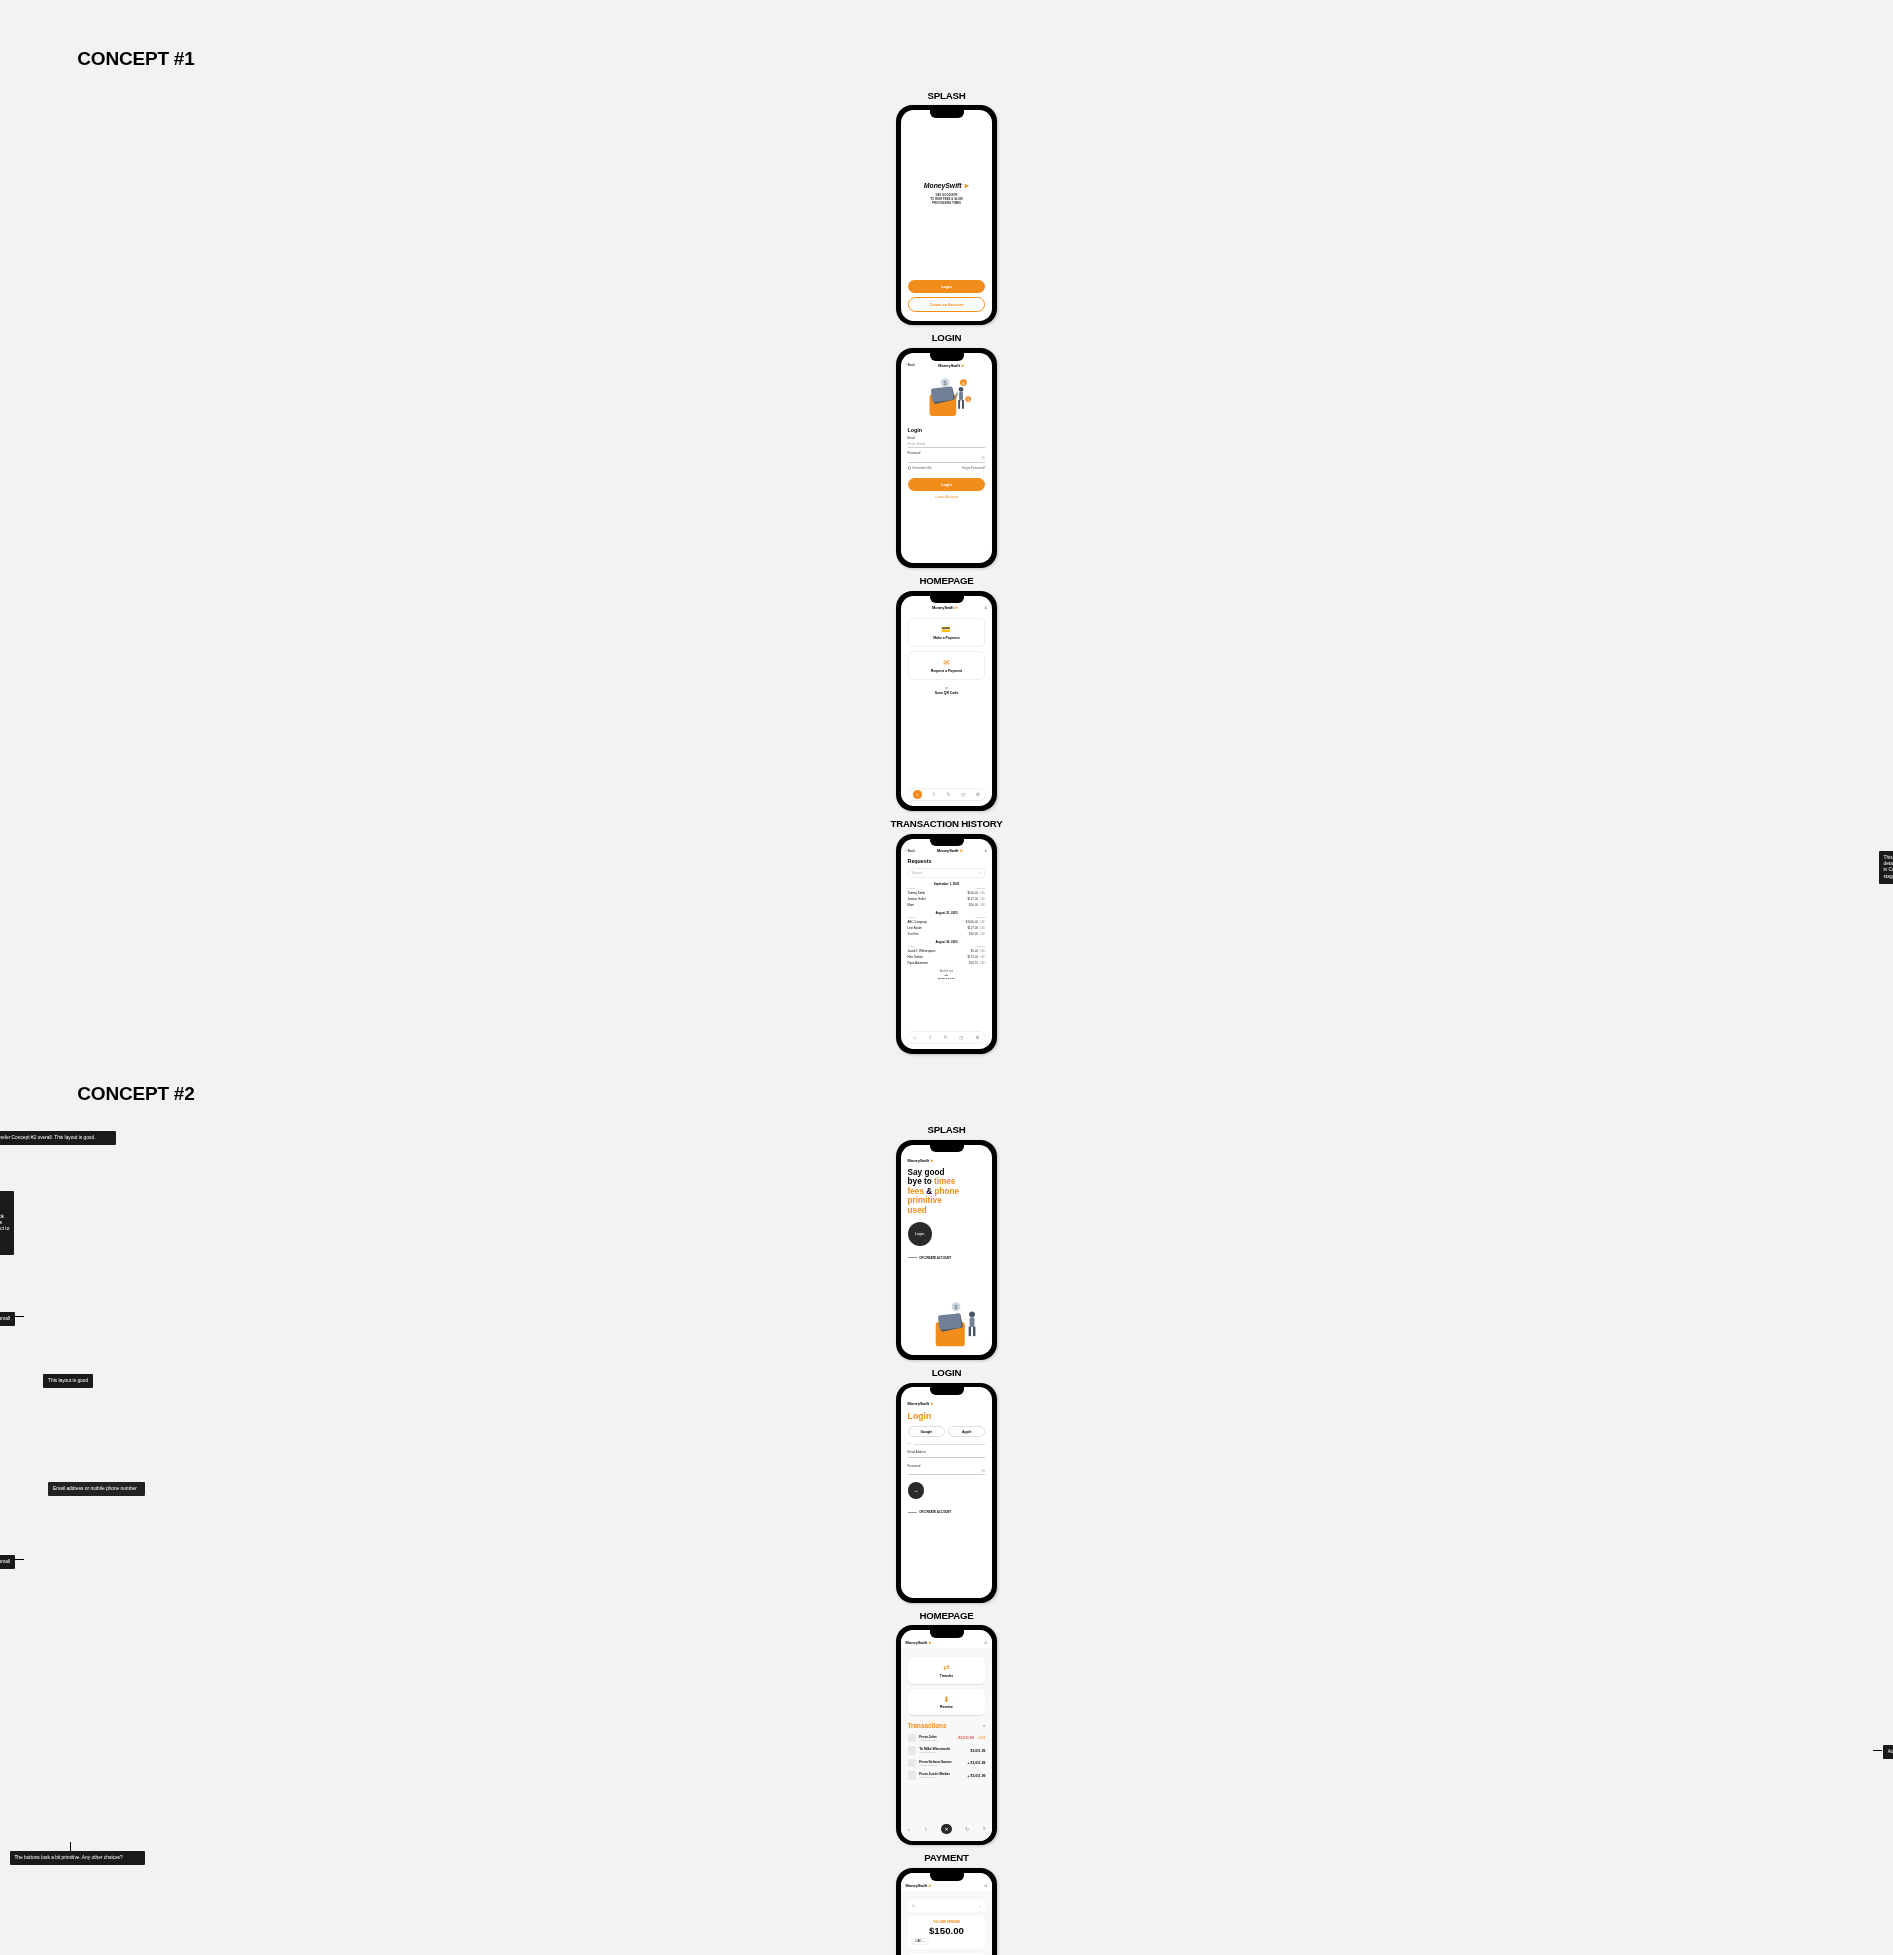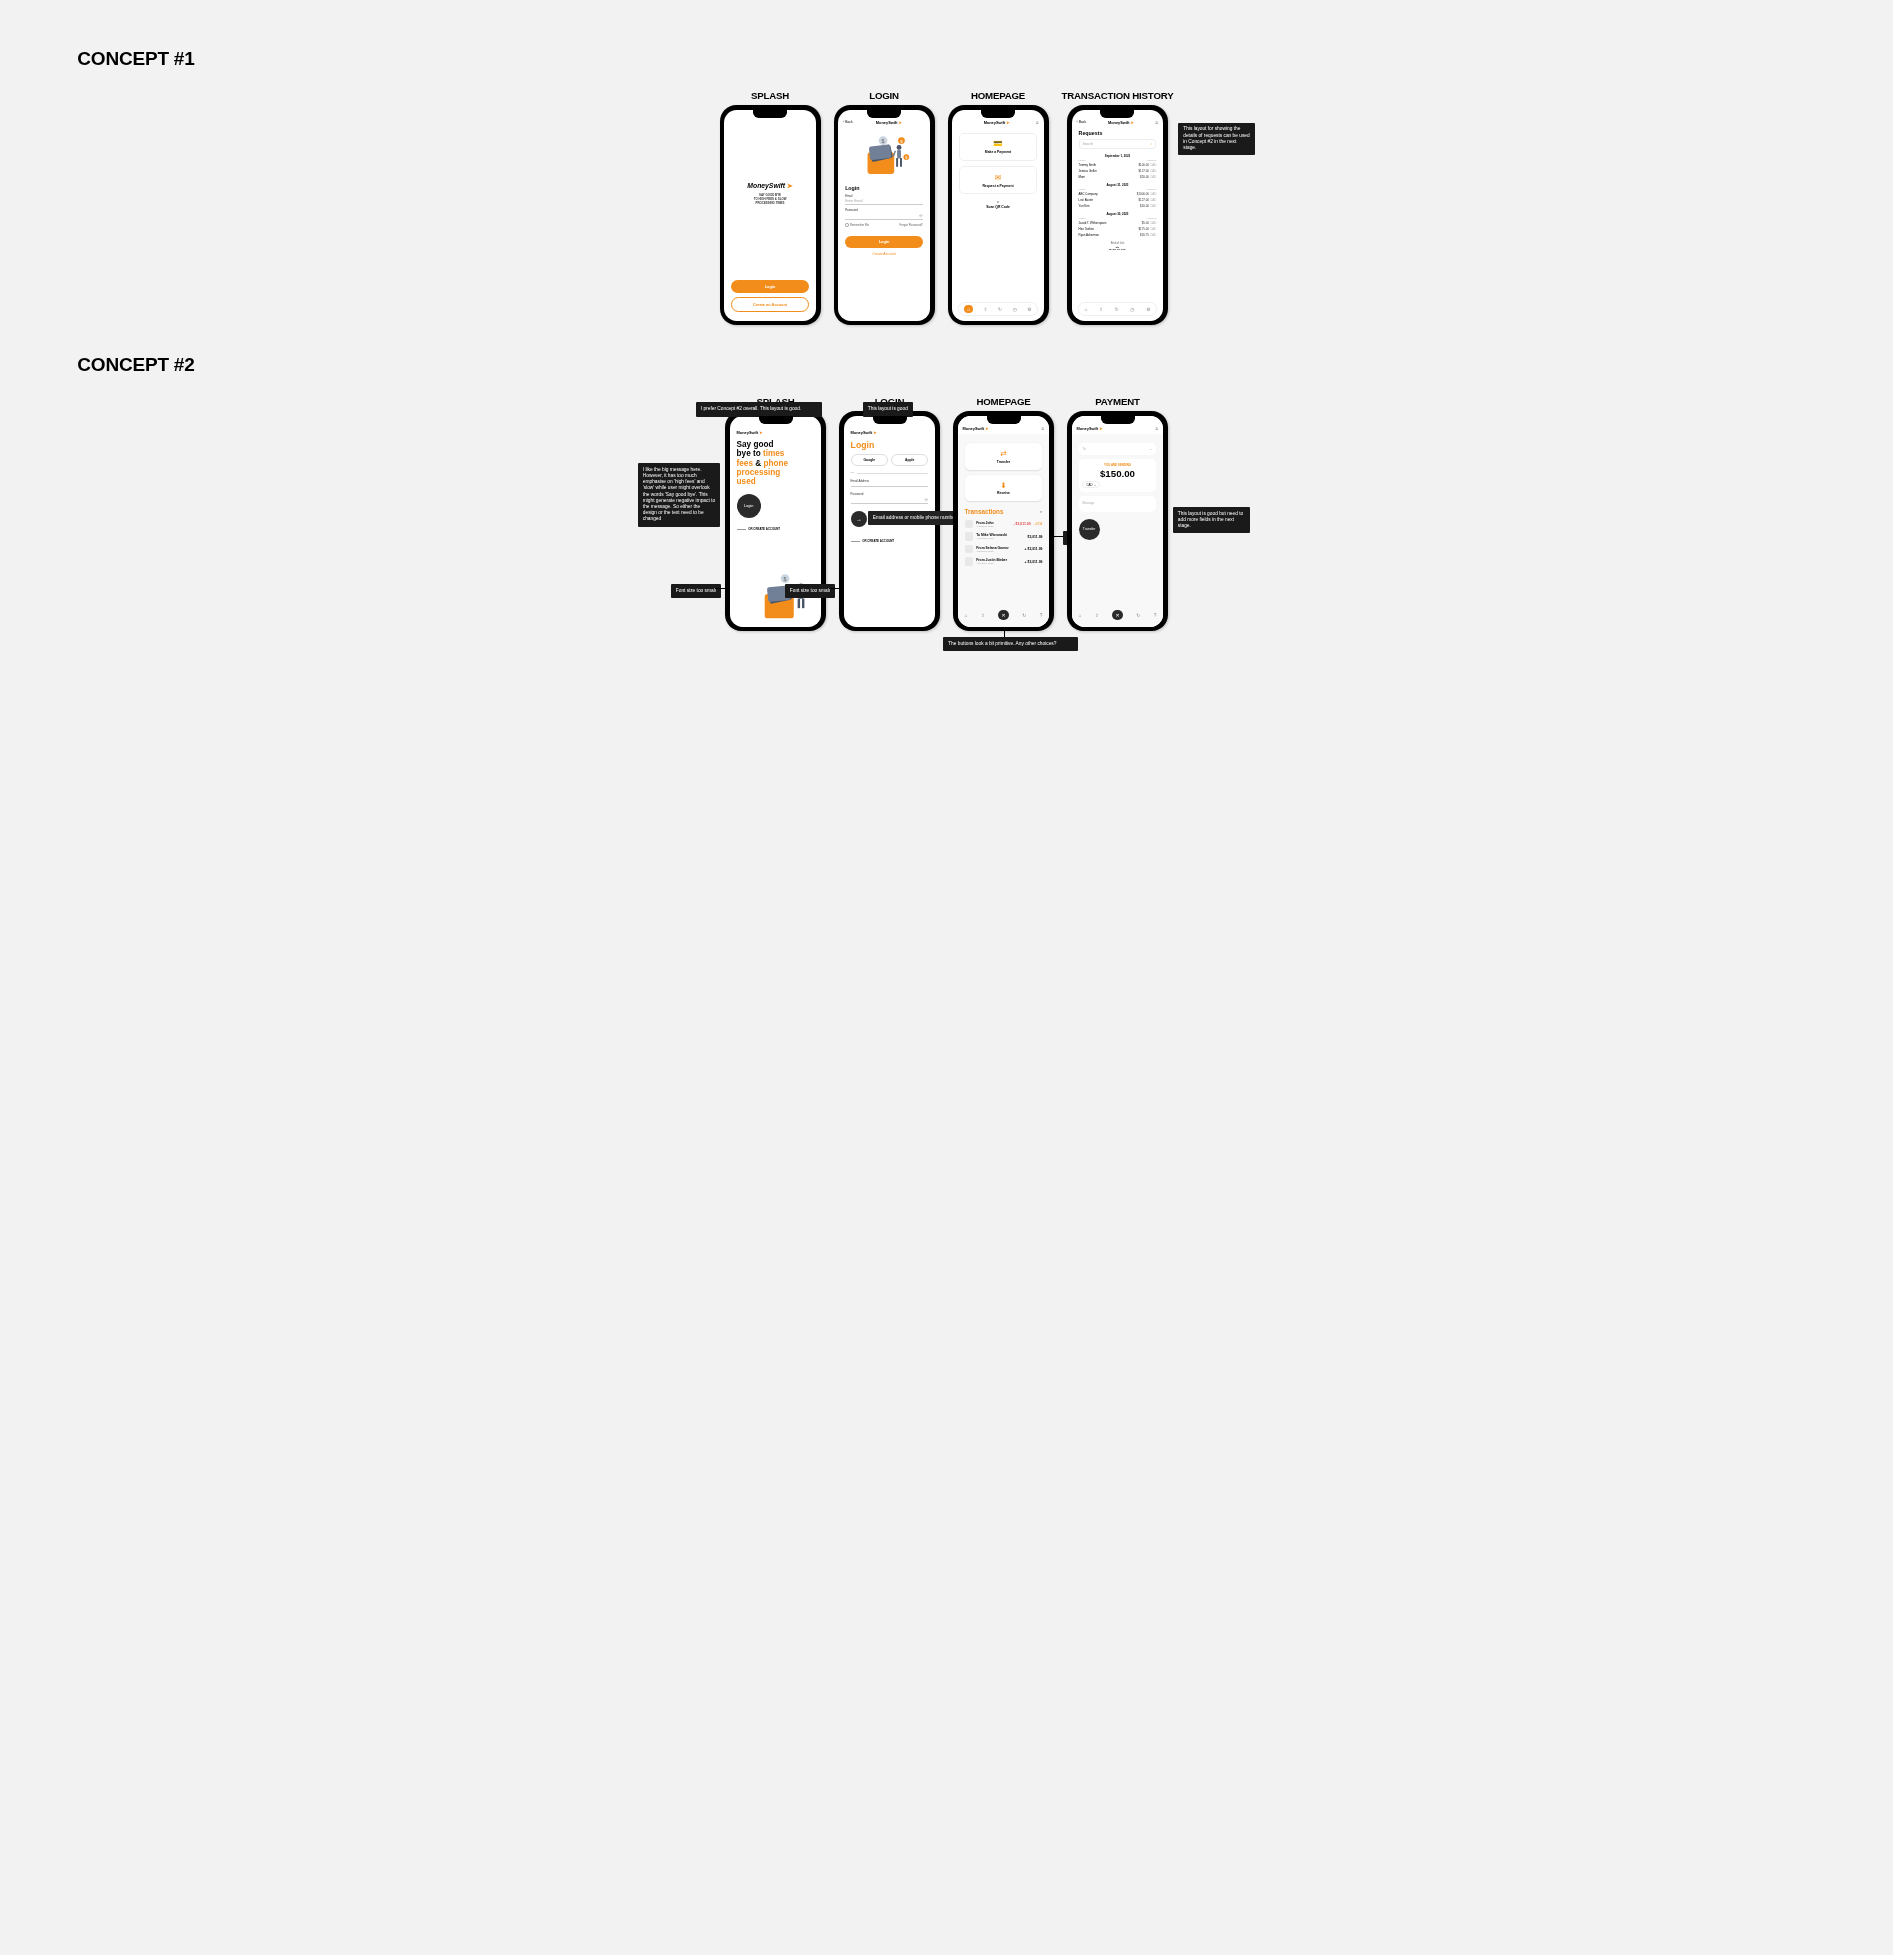--- a/index.html
+++ b/index.html
@@ -1,18 +1,18 @@
 <!DOCTYPE html>
 <html style="font-size:7.7px"><head>
 <meta charset="utf-8">
 <style>
 *{box-sizing:border-box;margin:0;padding:0;font-family:-apple-system,BlinkMacSystemFont,'Segoe UI',Arial,sans-serif;}
 body{background:#f2f2f2;padding:29px 19.3px;}
 .concept-title{font-size:19px;font-weight:900;letter-spacing:-0.2px;margin:19.3px 0 19.3px 58px;}
-.row{display:flex;gap:13px;justify-content:center;margin-bottom:29px;position:relative;}
+.row{display:flex;gap:7px;justify-content:space-between;margin-bottom:29px;position:relative;flex-direction:column;}
 .col{display:flex;flex-direction:column;align-items:center;position:relative;}
 .screen-label{font-size:9.7px;font-weight:900;letter-spacing:-0.2px;margin-bottom:4.8px;}
 .phone{width:101px;height:220px;background:#000;border-radius:16.4px;padding:4.8px;position:relative;box-shadow:1px 1px 2.9px rgba(0,0,0,.2);}
 .notch{position:absolute;top:4.8px;left:50%;transform:translateX(-50%);width:34px;height:7.7px;background:#000;border-radius:0 0 5.8px 5.8px;z-index:5;}
 .screen{width:100%;height:100%;background:#fff;border-radius:12.6px;overflow:hidden;position:relative;display:flex;flex-direction:column;font-size:3.9px;}
 .hdr{display:flex;align-items:center;justify-content:space-between;padding:9.7px 4.8px 2.9px;font-size:3.4px;}
 .brand{font-weight:800;font-size:3.9px;}
 .brand .arrow{color:#f28c1a;}
 .back{font-size:3.4px;}
 .hambg{font-size:4.8px;color:#666;}
@@ -293,21 +293,21 @@
     <div class="screen-label">SPLASH</div>
     <div class="phone">
         <div class="notch"></div>
       <div class="screen" id="c2-splash">
         <div class="content">
           <div class="brand" style="font-size:3.9px;margin-top:6.8px"><span>MoneySwift</span> <span class="arrow">➤</span></div>
           <div class="big">
             <span>Say good</span><br>
             <span>bye to </span><span class="hl">times</span><br>
             <span class="hl">fees</span><span> &amp; </span><span class="hl">phone</span><br>
-            <span class="hl">processing</span><br>
+            <span class="hl">primitive</span><br>
             <span class="hl">used</span>
           </div>
           <div class="loginchip">Login</div>
           <div class="orca">OR CREATE ACCOUNT</div>
           <svg class="illpos" viewBox="0 0 130 120" style="font-size:8px">
             <rect x="20" y="58" width="60" height="50" rx="6" fill="#f28c1a"></rect>
             <rect x="28" y="44" width="46" height="30" rx="4" fill="#4a5568" transform="rotate(-12 51 59)"></rect>
             <rect x="26" y="42" width="46" height="30" rx="4" fill="#718096" transform="rotate(-6 49 57)"></rect>
             <circle cx="62" cy="26" r="9" fill="#cbd5e0"></circle>
               <text x="62" y="30" font-size="11" text-anchor="middle" fill="#666">$</text>

